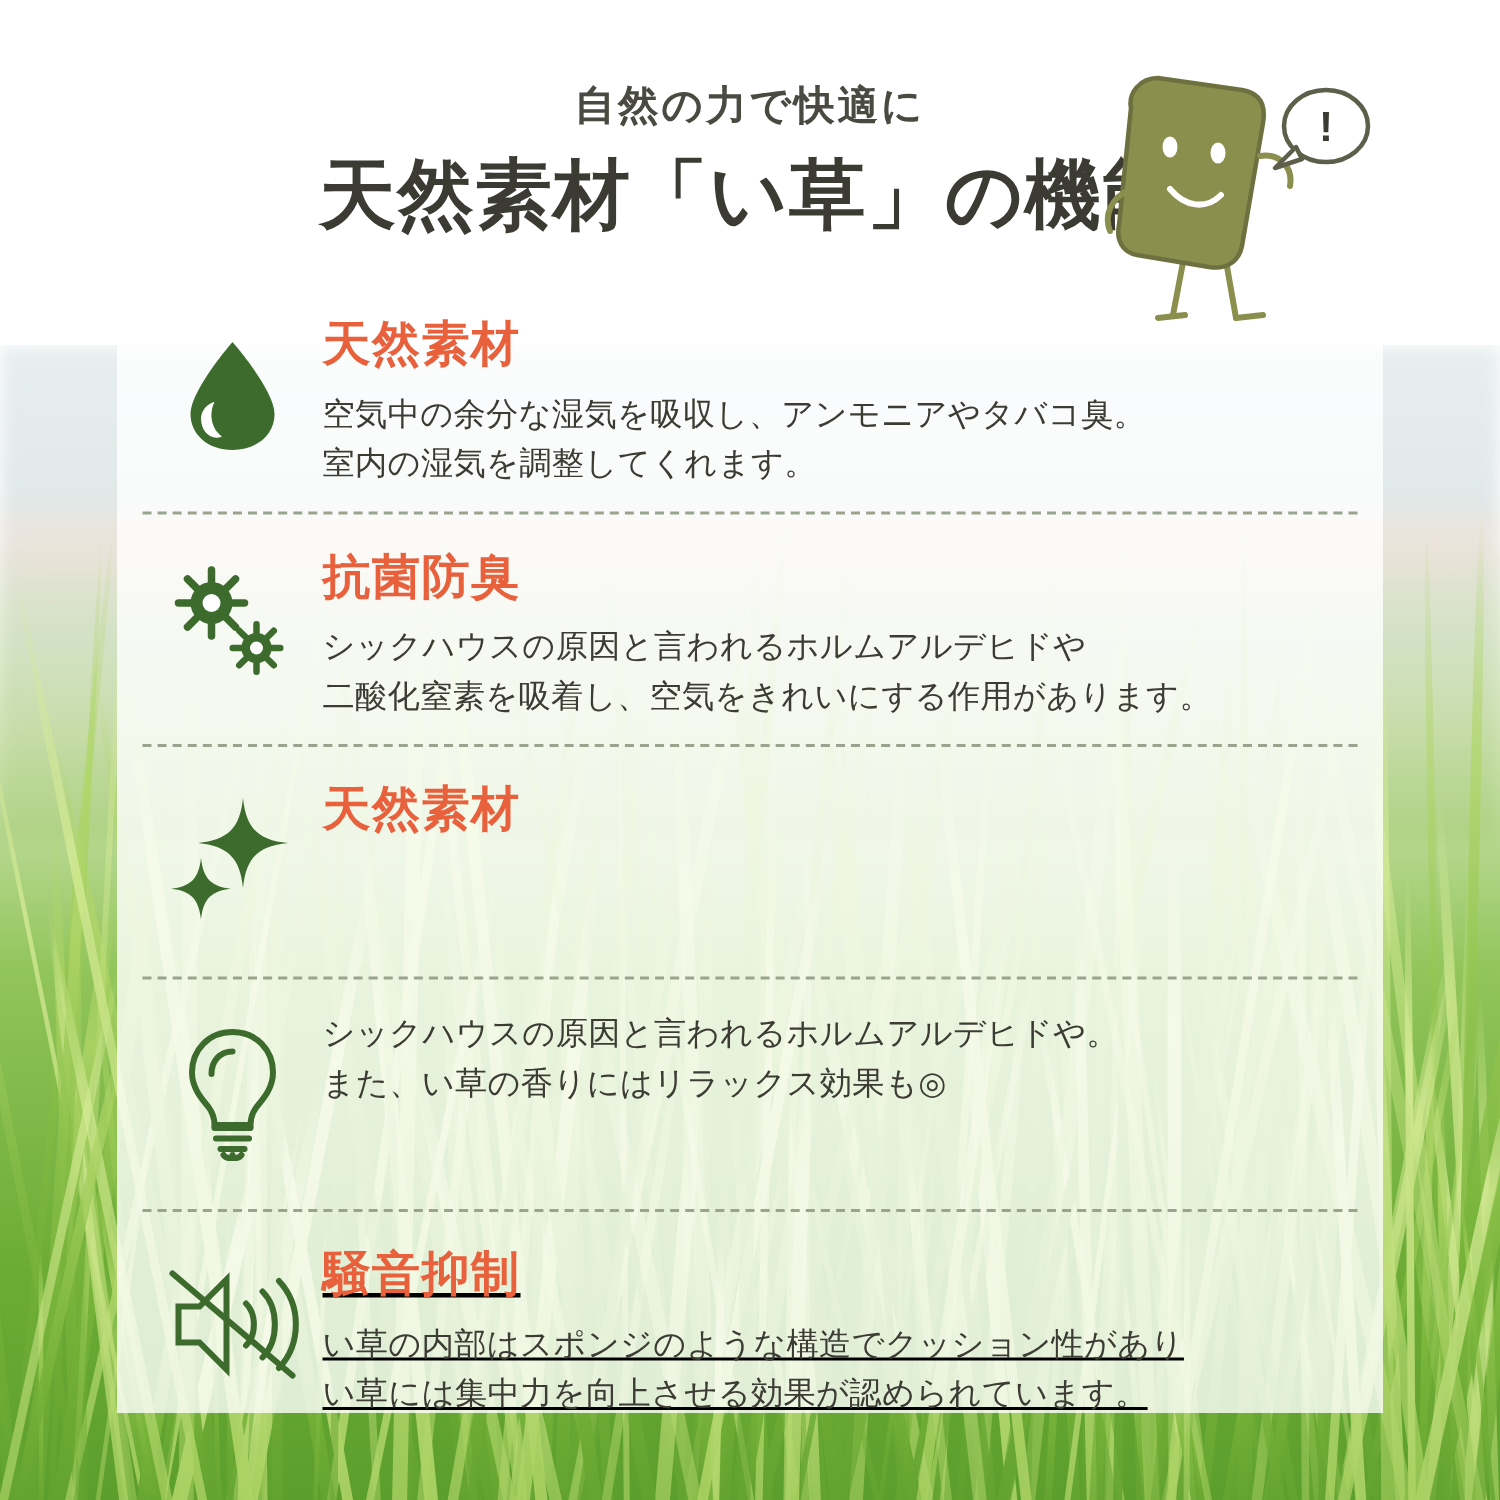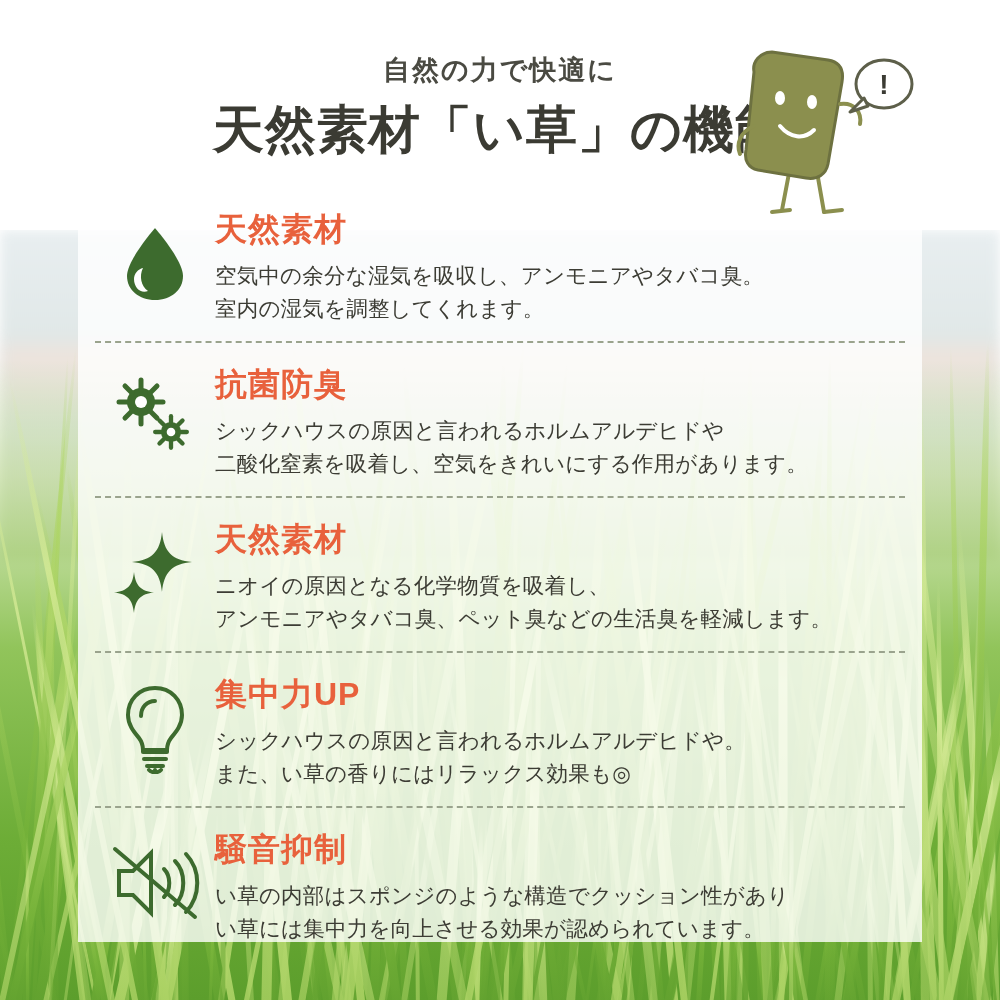--- a/index.html
+++ b/index.html
@@ -124,20 +124,21 @@
   }
   .feature {
     display: flex;
     align-items: flex-start;
     height: 155px;
     border-bottom: 2px dashed #9aa38d;
     box-sizing: border-box;
   }
   .feature:last-child {
     border-bottom: none;
+    text-decoration: underline;
   }
   .icon-cell {
     width: 120px;
     flex: 0 0 120px;
     display: flex;
     align-items: center;
     justify-content: center;
     height: 150px;
   }
   .text-cell {
@@ -525,41 +526,38 @@
       <div class="icon-cell">
         <svg width="86" height="90" viewBox="0 0 86 90">
           <g fill="#3d6b2e">
             <path d="M50 4 C52 24 60 32 80 34 C60 36 52 44 50 64 C48 44 40 36 20 34 C40 32 48 24 50 4 Z"></path>
             <path d="M22 44 C23.5 58 29 63 42 64.5 C29 66 23.5 71 22 85 C20.5 71 15 66 2 64.5 C15 63 20.5 58 22 44 Z"></path>
           </g>
         </svg>
       </div>
       <div class="text-cell">
         <div class="feature-title">天然素材</div>
-        <div class="feature-desc">ニオイの原因となる化学物質を吸着し、
-アンモニアやタバコ臭、ペット臭などの生活臭を軽減します。</div>
       </div>
     </div>
 
     <div class="feature">
       <div class="icon-cell">
         <svg width="72" height="92" viewBox="0 0 72 92">
           <g stroke="#3d6b2e" stroke-width="4" fill="none">
             <path d="M36 6 C20 6 9 18 9 33 C9 43 15 50 20 56 C23 60 24 64 24 68 L48 68 C48 64 49 60 52 56 C57 50 63 43 63 33 C63 18 52 6 36 6 Z"></path>
             <path d="M24 70 L48 70" stroke-linecap="round"></path>
             <path d="M25 77 L47 77" stroke-linecap="round"></path>
             <path d="M28 84 L44 84" stroke-linecap="round"></path>
             <path d="M36 88 L36 88" stroke-linecap="round"></path>
             <path d="M22 34 C22 25 28 19 36 19" stroke-linecap="round"></path>
           </g>
           <path d="M30 88 C32 91 40 91 42 88" stroke="#3d6b2e" stroke-width="4" fill="none" stroke-linecap="round"></path>
         </svg>
       </div>
       <div class="text-cell">
-        <div class="feature-title">集中力UP</div>
         <div class="feature-desc">シックハウスの原因と言われるホルムアルデヒドや。
 また、い草の香りにはリラックス効果も◎</div>
       </div>
     </div>
 
     <div class="feature">
       <div class="icon-cell">
         <svg width="92" height="84" viewBox="0 0 92 84">
           <g stroke="#3d6b2e" stroke-width="4" fill="none" stroke-linecap="round">
             <path d="M10 30 L24 30 L42 12 L42 72 L24 54 L10 54 Z"></path>

